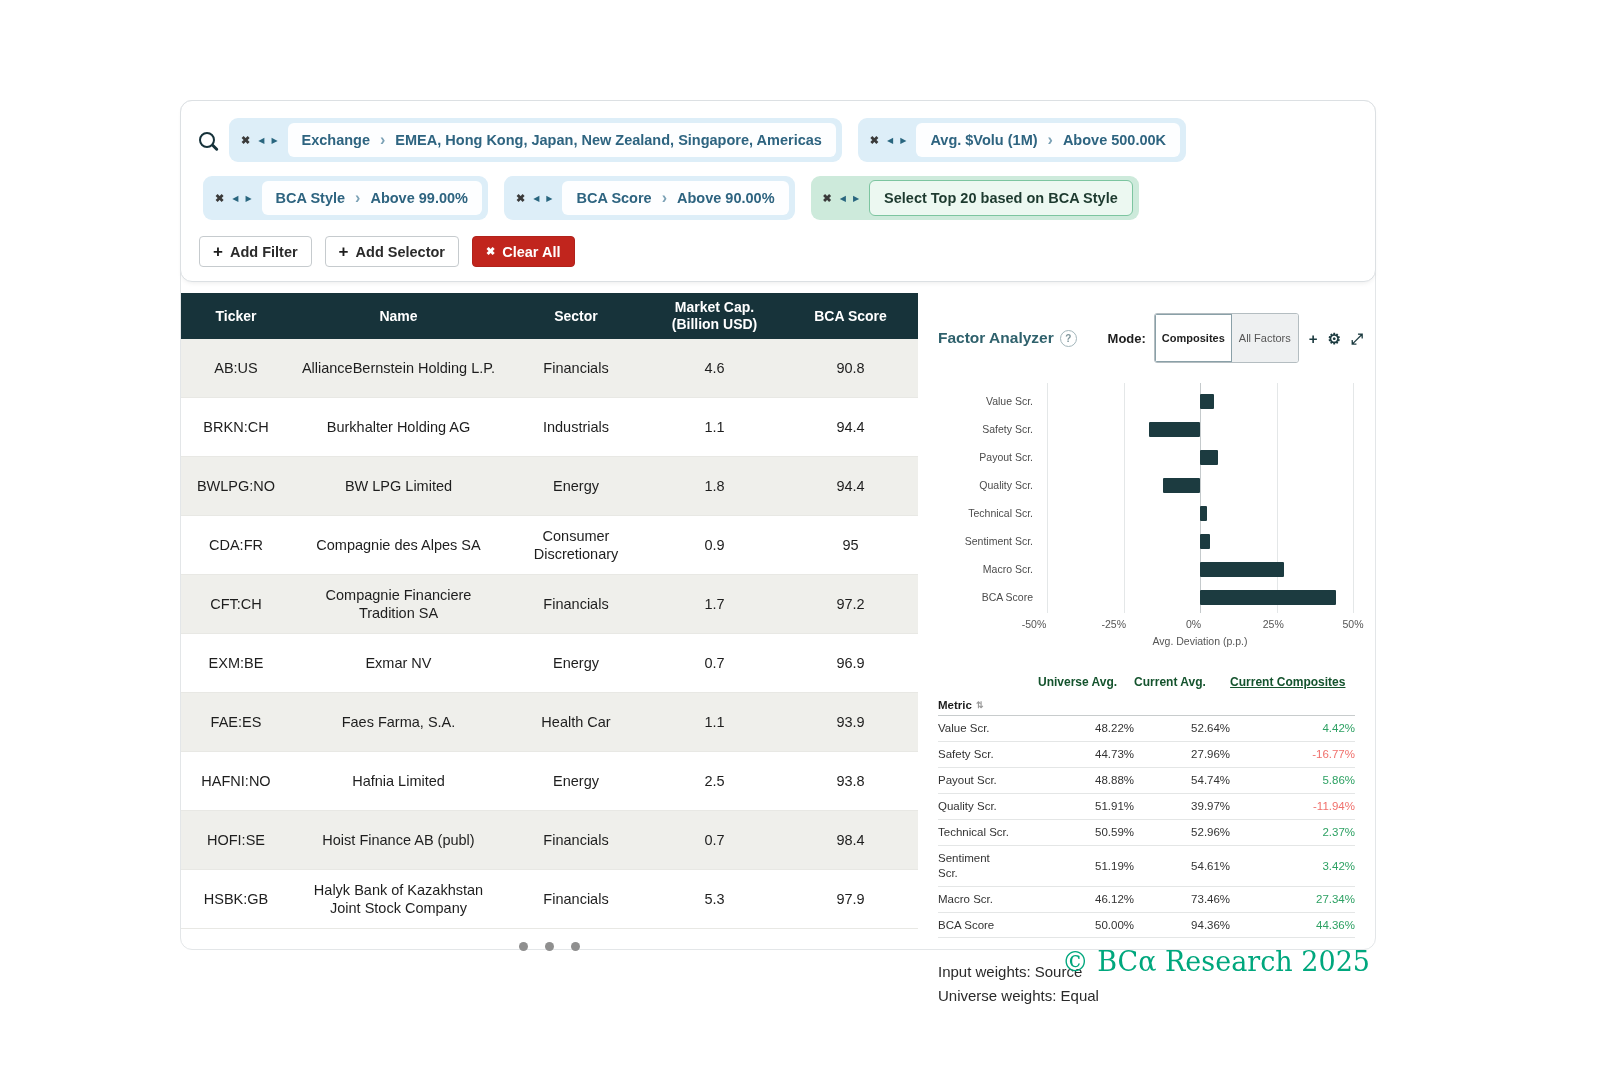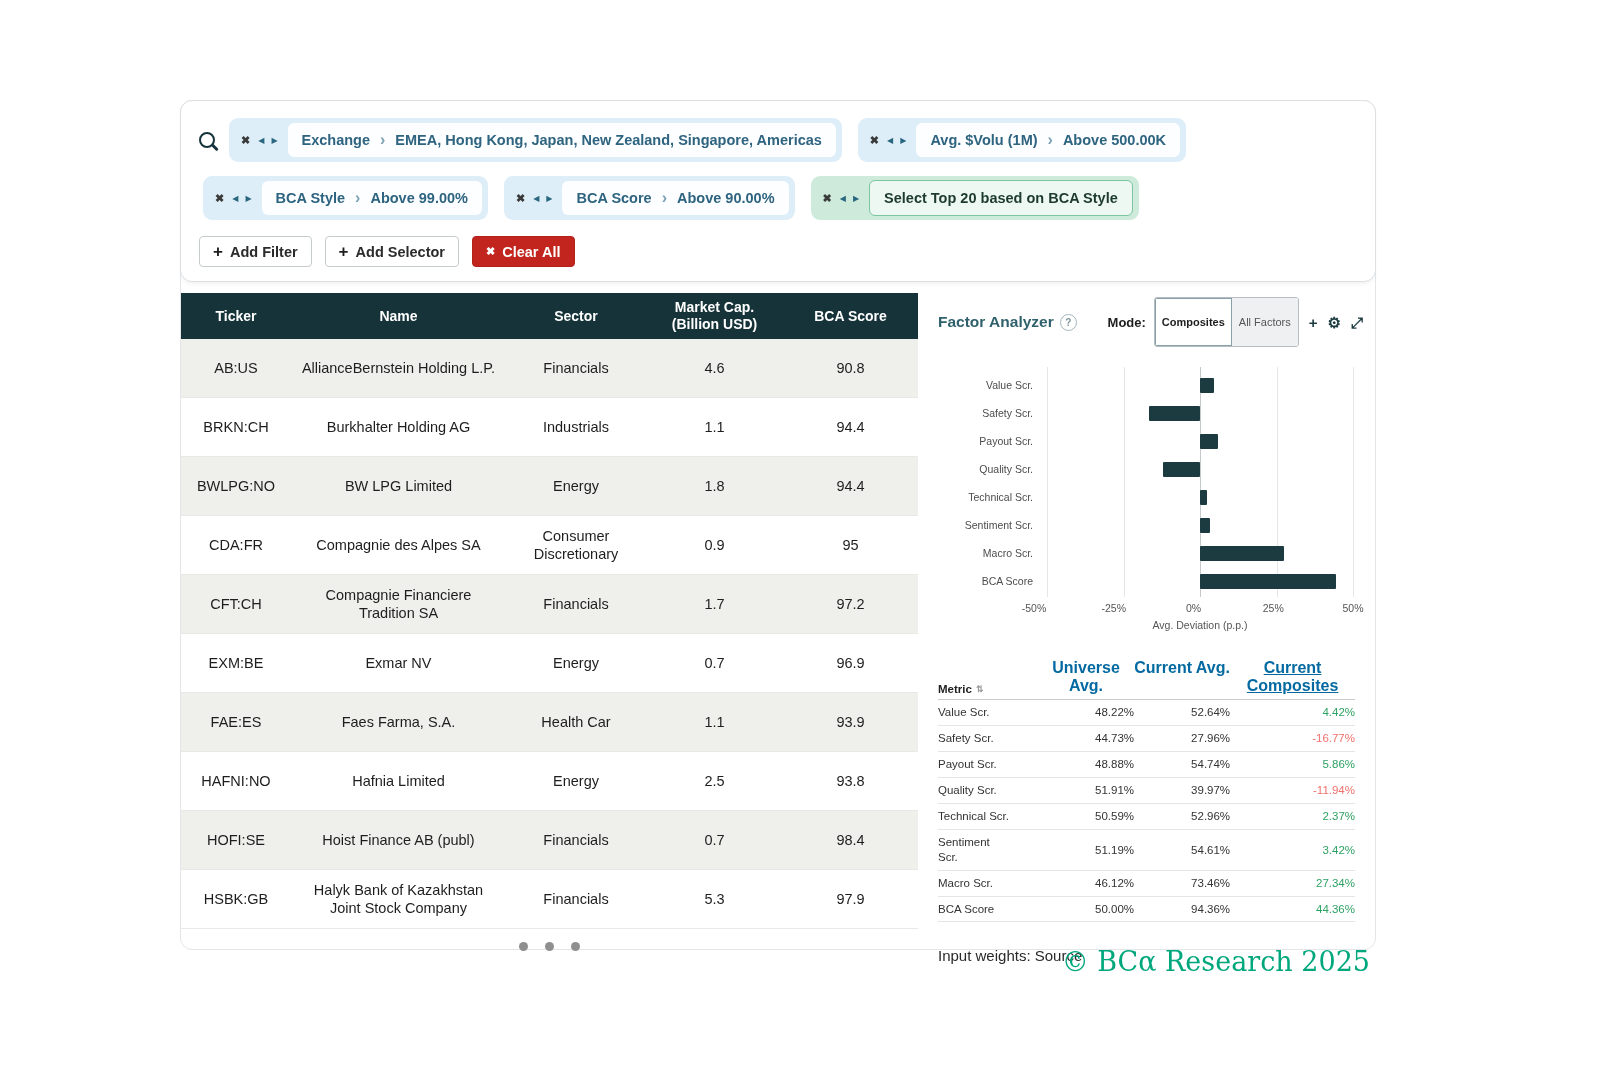--- a/index.html
+++ b/index.html
@@ -48,21 +48,21 @@
   .t-head .t-cell{display:flex;align-items:center;justify-content:center;text-align:center;
     font-size:14px;font-weight:bold;line-height:1.2;padding:4px 10px;cursor:pointer;}
   .t-row{height:58px;background:#fff;border-bottom:1px solid #e8e8e4;cursor:pointer;}
   .t-row.alt{background:#efefeb;}
   .t-row .t-cell{display:flex;align-items:center;justify-content:center;text-align:center;
     font-size:14.5px;color:#1e1e1e;line-height:1.25;padding:0 8px;}
   .dots{display:flex;gap:17px;justify-content:center;padding-top:13px;width:737px;}
   .dot{width:9px;height:9px;border-radius:50%;background:#8f8f8f;cursor:pointer;}
 
   
-  .analyzer{position:absolute;left:757px;top:196px;width:437px;box-sizing:border-box;}
+  .analyzer{position:absolute;left:757px;top:212px;width:437px;box-sizing:border-box;}
   .fa-header{display:flex;align-items:center;gap:6px;padding-right:12px;}
   .fa-title{color:#2f616c;font-weight:bold;font-size:15.5px;}
   .fa-help{width:15px;height:15px;border:1.5px solid #a3b6bb;border-radius:50%;color:#7e959b;
     font-size:10px;display:inline-flex;align-items:center;justify-content:center;font-weight:bold;cursor:pointer;}
   .fa-spacer{flex:1;}
   .fa-mode-label{font-weight:bold;font-size:13px;color:#1e1e1e;}
   .fa-toggle{display:inline-flex;border:1px solid #b4bdc1;border-radius:3px;overflow:hidden;font-size:11px;margin-left:2px;}
   .fa-seg{padding:18px 7px;background:#eef0f1;color:#555;cursor:pointer;white-space:nowrap;}
   .fa-seg.selected{background:#fff;color:#1e1e1e;font-weight:bold;box-shadow:inset 0 0 0 1px #8aa0a8;}
   .fa-icon{font-size:15px;font-weight:bold;color:#1c3b40;cursor:pointer;line-height:1;margin-left:4px;}
@@ -77,21 +77,21 @@
   .fa-bar{position:absolute;height:15px;border-radius:1px;}
   .ticks-row{display:grid;grid-template-columns:95px 1fr;column-gap:1px;margin-right:22px;margin-top:7px;}
   .fa-ticks{position:relative;height:14px;}
   .tick{position:absolute;transform:translateX(-50%);font-size:10.5px;color:#555;white-space:nowrap;}
   .xlabel-row{display:grid;grid-template-columns:95px 1fr;column-gap:14px;margin-right:22px;margin-top:3px;}
   .fa-xlabel{text-align:center;font-size:10.5px;color:#555;}
 
   .fa-table{margin-top:28px;margin-right:20px;}
   .fa-t-head{display:grid;grid-template-columns:100px 1fr 1fr 1.3fr;border-bottom:1px solid #c8cccd;
     padding-bottom:4px;min-height:36px;}
-  .fa-th{font-size:16px;font-weight:bold;color:#0369a1;text-align:center;align-self:start;cursor:pointer;}
+  .fa-th{font-size:12px;font-weight:bold;color:#14532d;text-align:left;align-self:start;cursor:pointer;}
   .fa-th.underline{text-decoration:underline;}
   .fa-th-metric{font-size:11.5px;font-weight:bold;color:#1e1e1e;align-self:end;display:flex;gap:4px;align-items:center;cursor:pointer;}
   .sort-ico{font-size:9px;color:#9a9a9a;}
   .fa-t-row{display:grid;grid-template-columns:100px 1fr 1fr 1.3fr;border-bottom:1px solid #e4e6e6;
     padding:5px 0;font-size:11.5px;color:#333;align-items:center;}
   .fa-td.num{text-align:right;}
   .fa-td.metric{white-space:pre-line;line-height:1.3;}
   .fa-notes{margin-top:22px;font-size:15px;color:#2a2a2a;line-height:1.55;}
 
   .copyright{position:absolute;left:1000px;top:946px;width:370px;text-align:right;
@@ -377,18 +377,19 @@
               <div class="fa-td metric">BCA Score</div>
               <div class="fa-td num">50.00%</div>
               <div class="fa-td num">94.36%</div>
               <div class="fa-td num dev" style="color: rgb(45, 161, 99);">44.36%</div>
             </div>
           </div>
       </div>
 
       <div class="fa-notes">
         <div>Input weights: Source</div>
+        <div>Universe weights: Equal</div>
       </div>
     </div>
   </div>
 
   <div class="copyright">© BCα Research 2025</div>
 </div>
 
 </body></html>

